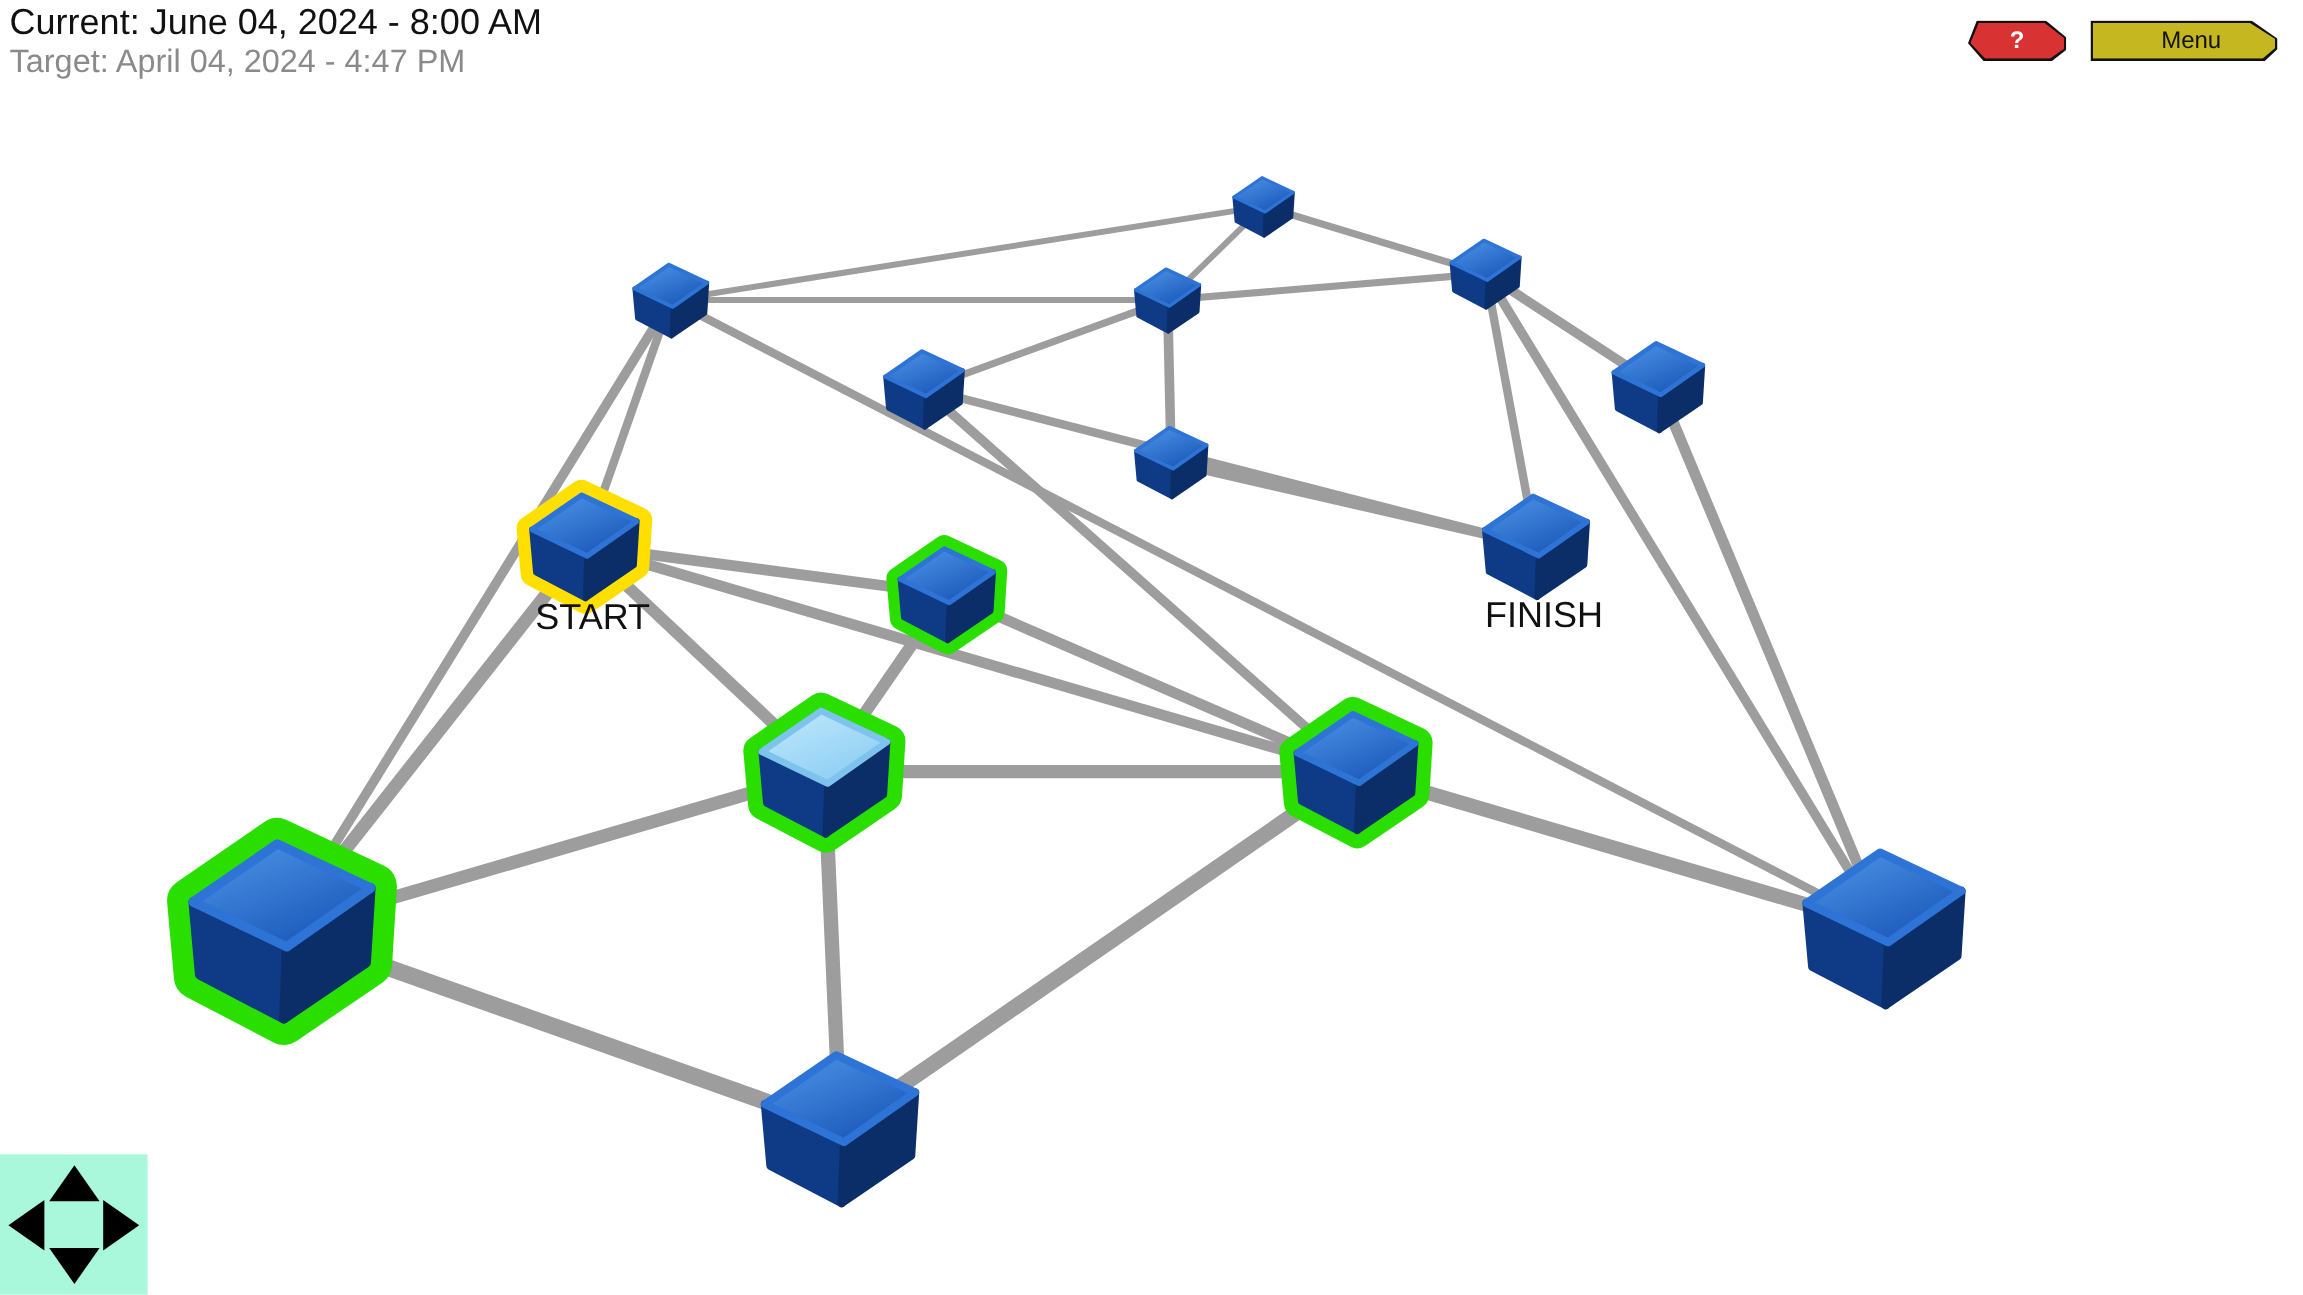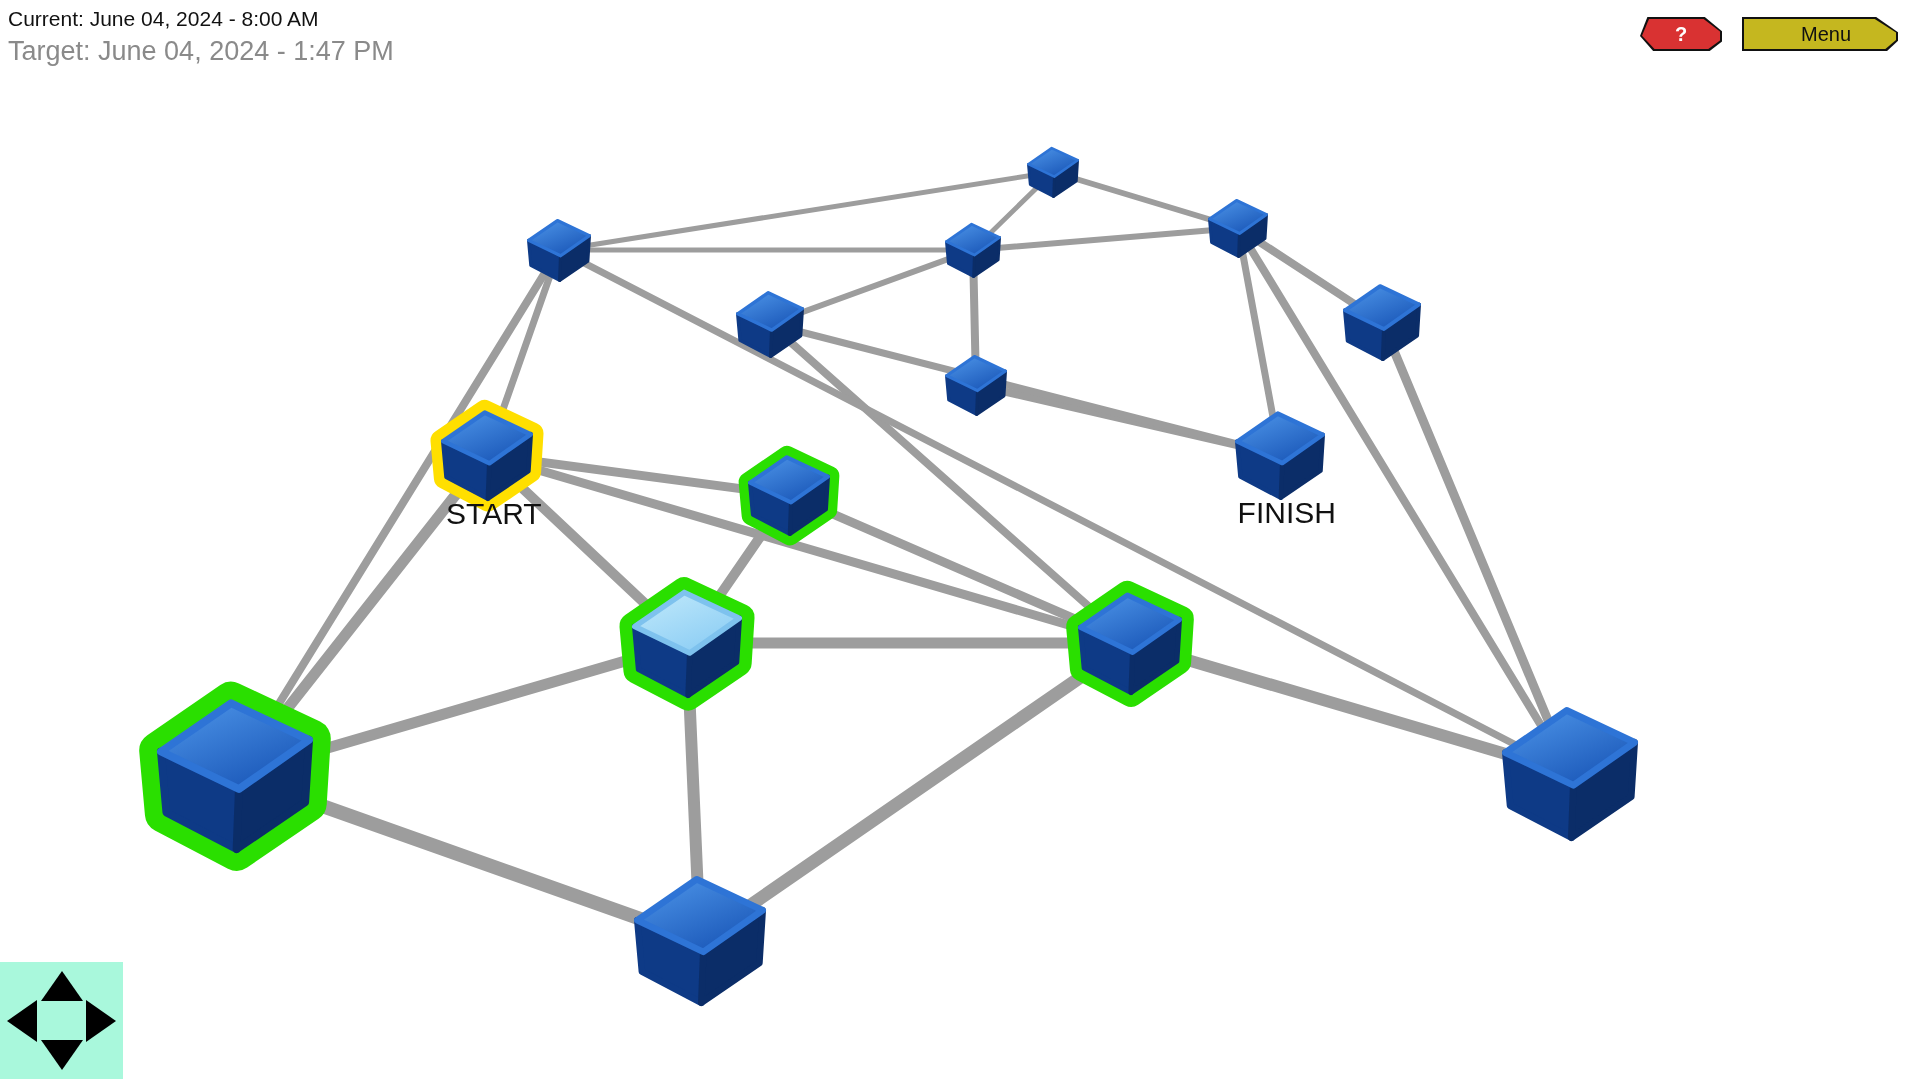--- a/index.html
+++ b/index.html
@@ -3,21 +3,21 @@
 <meta charset="utf-8">
 <style>
   html,body{margin:0;padding:0;}
   body{
     width:1919px;height:1079px;position:relative;overflow:hidden;
     background:#ffffff;
     font-family:"Liberation Sans", sans-serif;
   }
   
   .header{position:absolute;left:8px;top:2px;line-height:33px;}
-  .header .current{font-size:21px;color:#111111;}
+  .header .current{font-size:30px;color:#111111;}
   .header .target{font-size:27px;color:#8a8a8a;}
   
   .btn{position:absolute;top:17px;height:34px;}
   .btn .shell{position:absolute;inset:0;background:#111;}
   .btn .face{position:absolute;inset:2px;display:flex;align-items:center;justify-content:center;
              font-size:20px;}
   .btn-help{left:1640px;width:82px;}
   .btn-help .shell,.btn-help .face{
     clip-path:polygon(9% 0%,79% 0%,100% 42%,100% 72%,85% 100%,16% 100%,0% 56%);}
   .btn-help .face{color:#ffffff;font-weight:bold;}
@@ -38,21 +38,21 @@
   .arr-left{left:7px;top:50%;transform:translateY(-50%);
     border-top:21px solid transparent;border-bottom:21px solid transparent;border-right:30px solid #000;}
   .arr-right{right:7px;top:50%;transform:translateY(-50%);
     border-top:21px solid transparent;border-bottom:21px solid transparent;border-left:30px solid #000;}
 </style>
 </head>
 <body>
 
 <div class="header">
   <div class="current">Current: June 04, 2024 - 8:00 AM</div>
-  <div class="target">Target: June 04, 2024 - 1:47 PM</div>
+  <div class="target">Target: April 04, 2024 - 4:47 PM</div>
 </div>
 
 <div class="btn btn-help">
   <div class="shell"></div>
   <div class="face" id="helpFace" style="background: rgb(217, 50, 50);">?</div>
 </div>
 <div class="btn btn-menu">
   <div class="shell"></div>
   <div class="face" id="menuFace" style="background: rgb(197, 183, 31);">Menu</div>
 </div>

